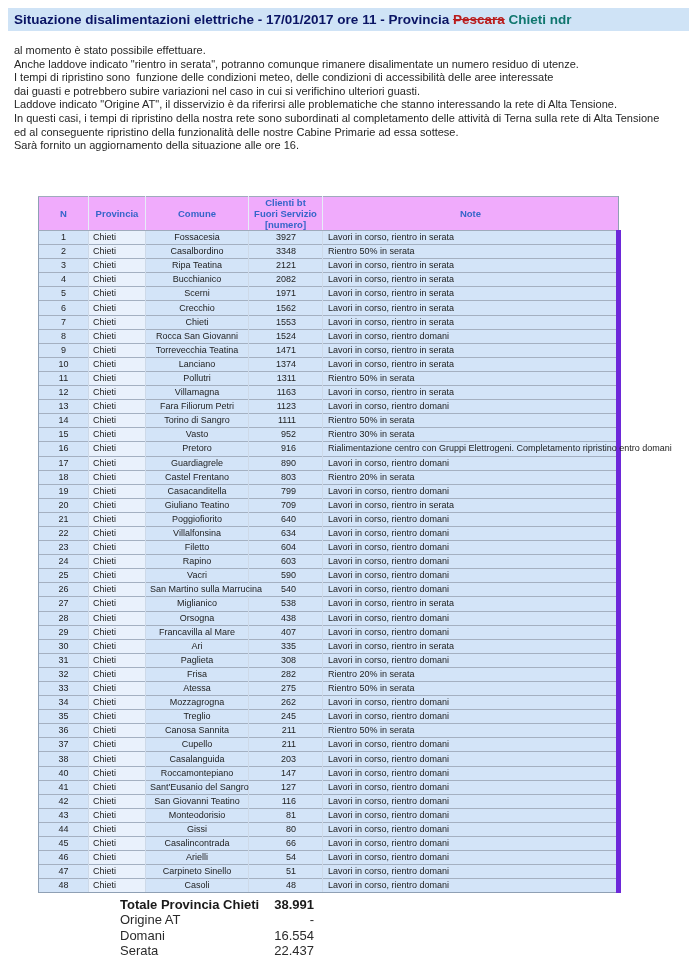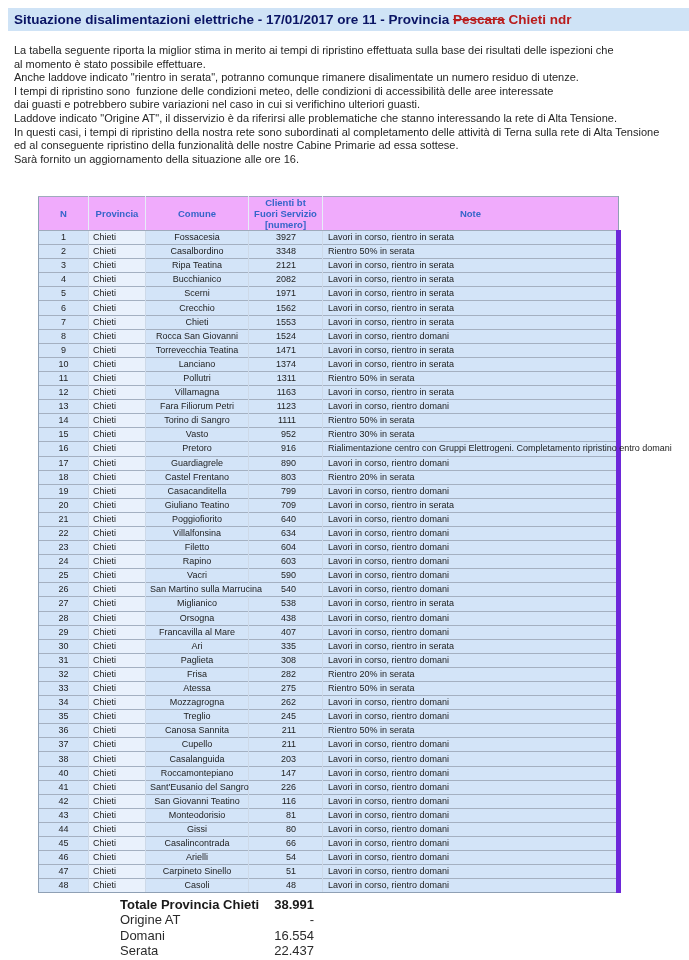--- a/index.html
+++ b/index.html
@@ -15,21 +15,21 @@
     left: 8px; top: 8px;
     width: 669px;
     background: #cfe3f6;
     padding: 4px 6px 4px 6px;
     font-size: 13.5px;
     font-weight: bold;
     color: #0a1464;
     white-space: nowrap;
   }
   .title-strike { text-decoration: line-through; color: #b91c1c; }
-  .title-highlight { color: #b91c1c; }
+  .title-highlight { color: #0f766e; }
   .intro {
     position: absolute;
     left: 14px; top: 44px;
     font-size: 11px;
     color: #262626;
     line-height: 13.6px;
   }
   .intro-line { white-space: pre; }
   .outage-table {
     position: absolute;
@@ -95,21 +95,20 @@
   .summary-value { display: inline-block; width: 46px; text-align: right; }
 </style>
 </head>
 <body>
 
 <div class="title-bar">
   <span>Situazione disalimentazioni elettriche - 17/01/2017 ore 11 - Provincia </span><span class="title-strike">Pescara</span><span class="title-highlight"> Chieti ndr</span>
 </div>
 
 <div class="intro">
-    <div class="intro-line">La tabella seguente riporta la miglior stima in merito ai tempi di ripristino effettuata sulla base dei risultati delle ispezioni che</div>
     <div class="intro-line">al momento è stato possibile effettuare.</div>
     <div class="intro-line">Anche laddove indicato "rientro in serata", potranno comunque rimanere disalimentate un numero residuo di utenze.</div>
     <div class="intro-line">I tempi di ripristino sono  funzione delle condizioni meteo, delle condizioni di accessibilità delle aree interessate</div>
     <div class="intro-line">dai guasti e potrebbero subire variazioni nel caso in cui si verifichino ulteriori guasti.</div>
     <div class="intro-line">Laddove indicato "Origine AT", il disservizio è da riferirsi alle problematiche che stanno interessando la rete di Alta Tensione.</div>
     <div class="intro-line">In questi casi, i tempi di ripristino della nostra rete sono subordinati al completamento delle attività di Terna sulla rete di Alta Tensione</div>
     <div class="intro-line">ed al conseguente ripristino della funzionalità delle nostre Cabine Primarie ad essa sottese.</div>
     <div class="intro-line">Sarà fornito un aggiornamento della situazione alle ore 16.</div>
   </div>
 
@@ -403,21 +402,21 @@
         <td class="col-n">40</td>
         <td class="col-provincia">Chieti</td>
         <td class="col-comune">Roccamontepiano</td>
         <td class="col-clienti">147</td>
         <td class="col-note">Lavori in corso, rientro domani</td>
       </tr>
       <tr>
         <td class="col-n">41</td>
         <td class="col-provincia">Chieti</td>
         <td class="col-comune">Sant'Eusanio del Sangro</td>
-        <td class="col-clienti">226</td>
+        <td class="col-clienti">127</td>
         <td class="col-note">Lavori in corso, rientro domani</td>
       </tr>
       <tr>
         <td class="col-n">42</td>
         <td class="col-provincia">Chieti</td>
         <td class="col-comune">San Giovanni Teatino</td>
         <td class="col-clienti">116</td>
         <td class="col-note">Lavori in corso, rientro domani</td>
       </tr>
       <tr>

